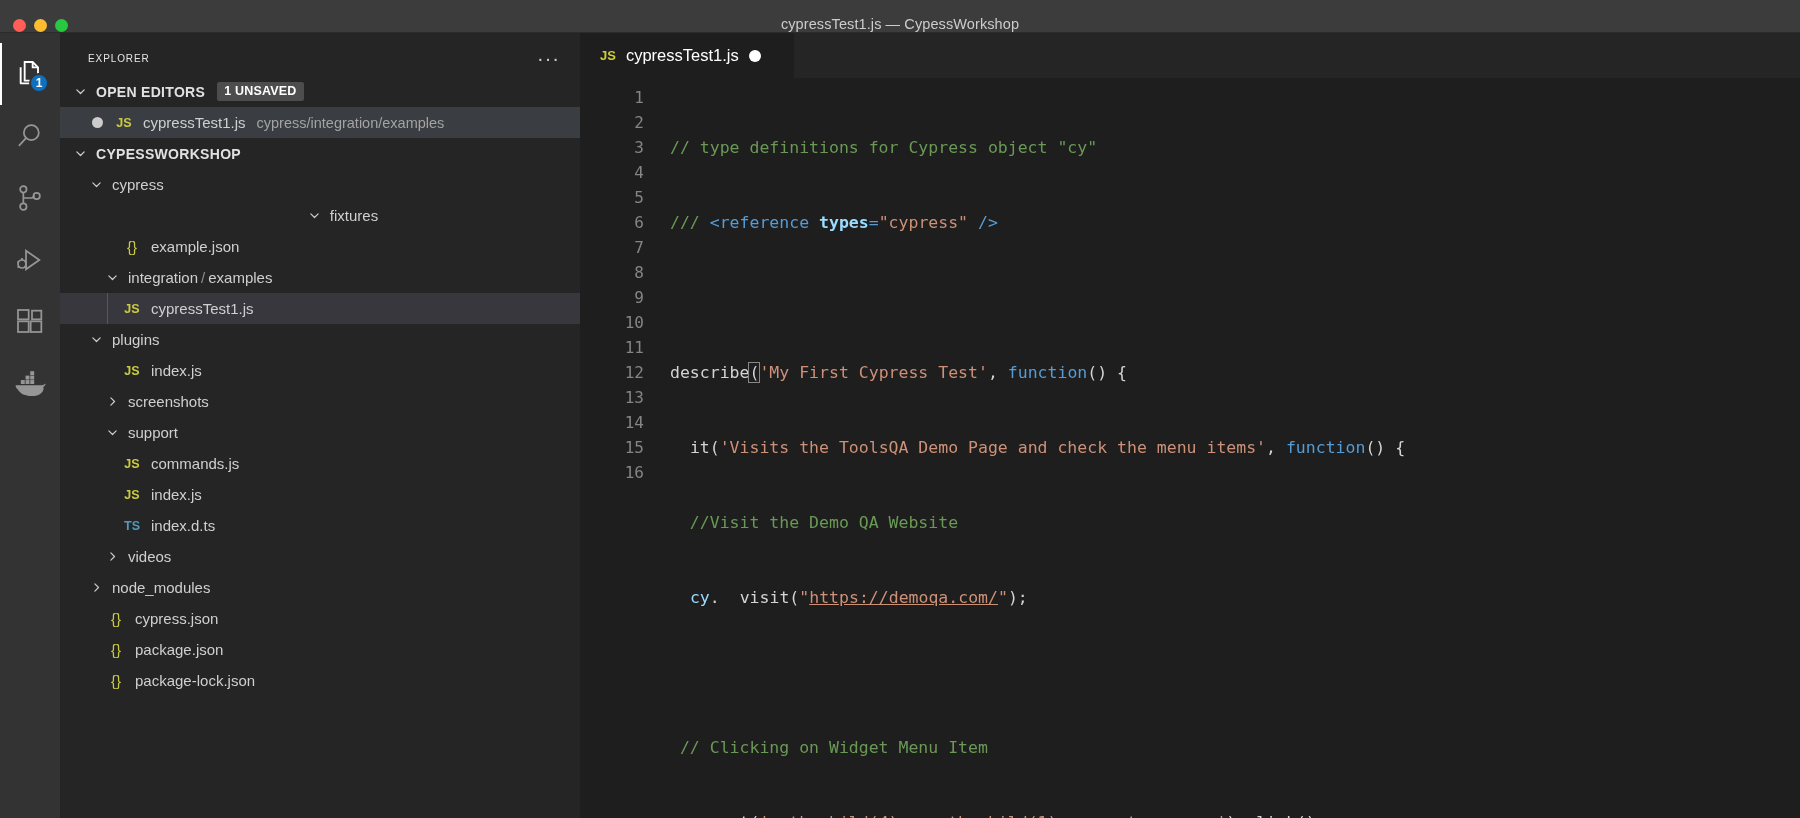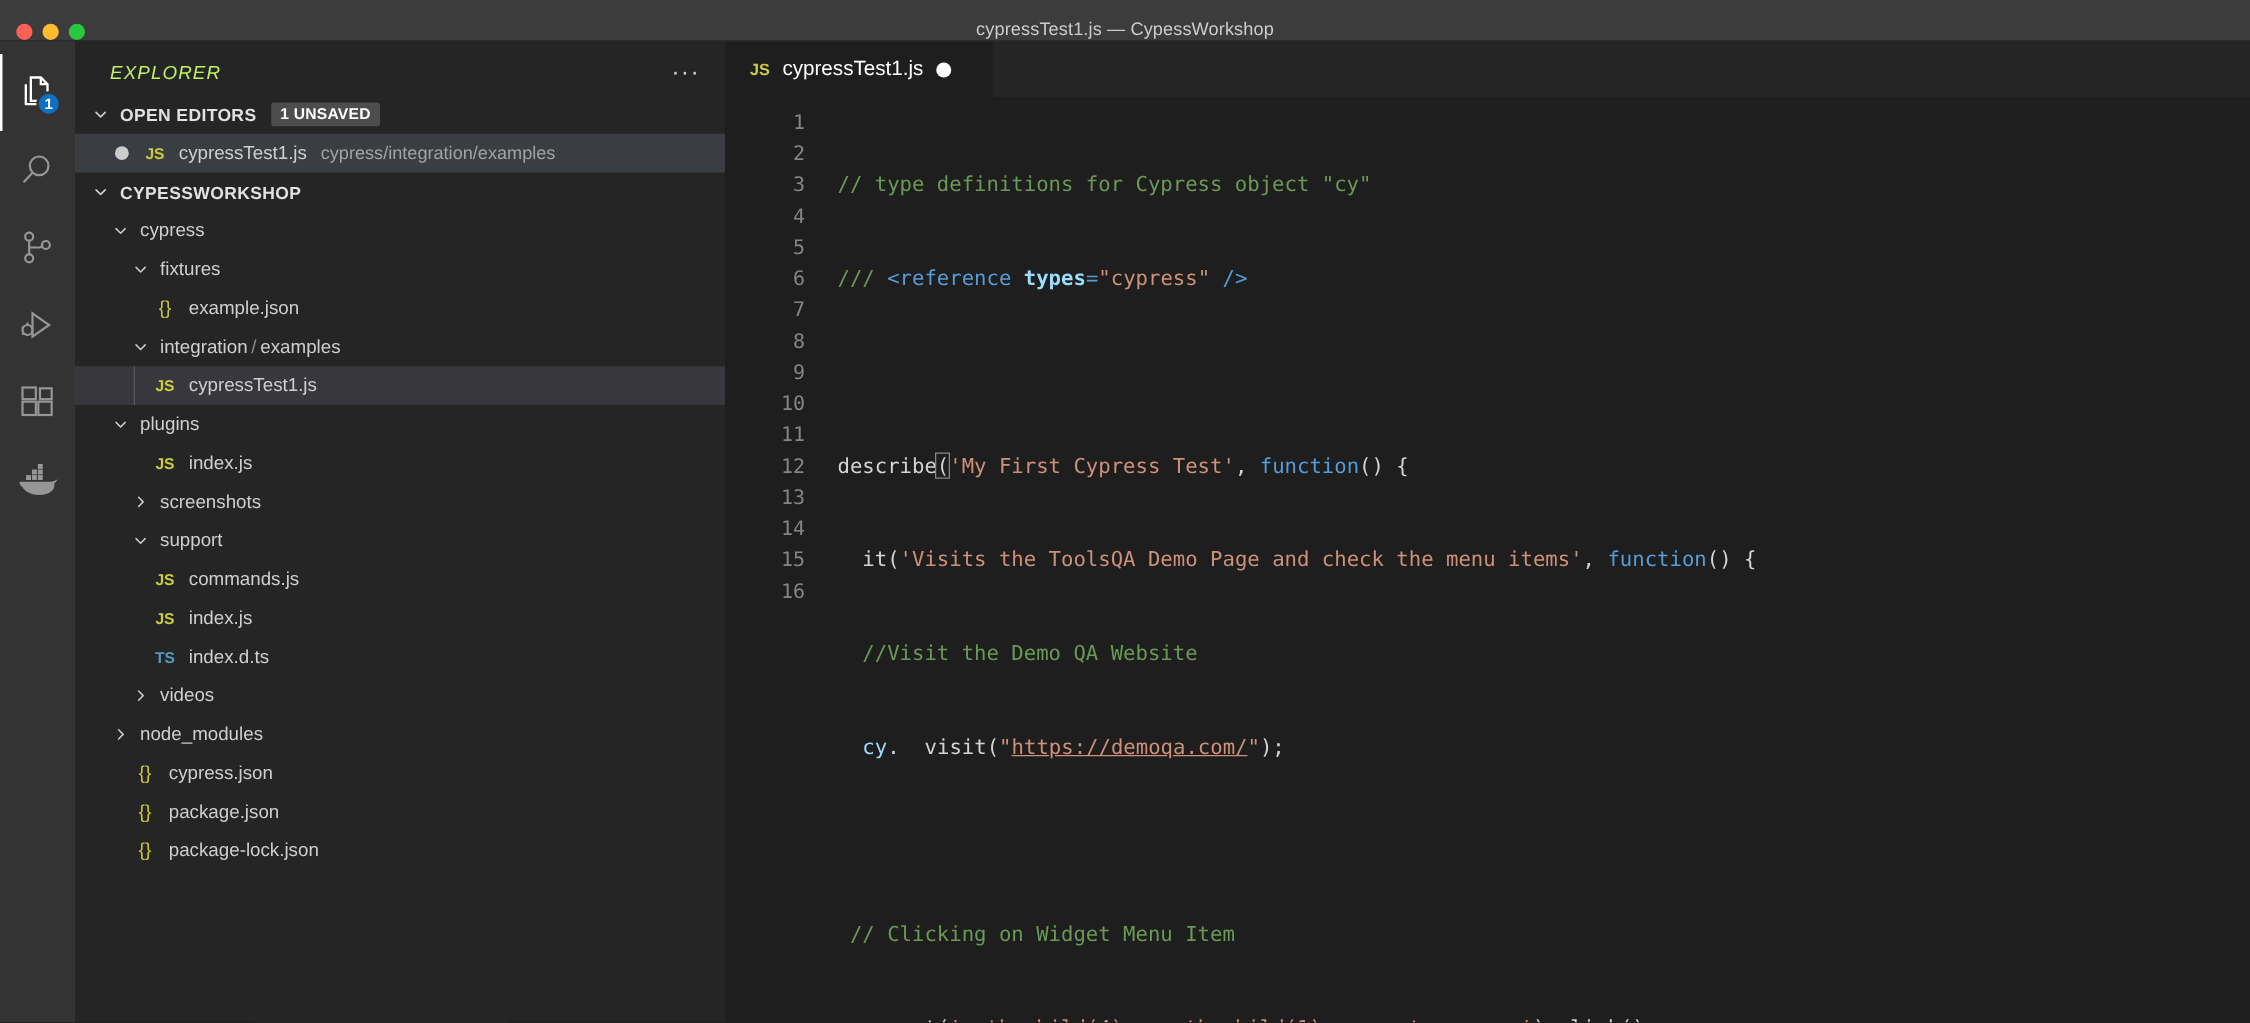--- a/index.html
+++ b/index.html
@@ -50,21 +50,21 @@
 
   
   .sidebar {
     width:520px; flex:0 0 520px; background:#252526;
     display:flex; flex-direction:column; overflow:hidden;
   }
   .sb-header {
     height:36px; display:flex; align-items:center; justify-content:space-between;
     padding:0 20px 0 28px; flex:0 0 36px; margin-top:7px;
   }
-  .sb-title { font-size:15px; letter-spacing:.9px; color:#bef264; text-transform:uppercase;font-style:italic; }
+  .sb-title { font-size:10px; letter-spacing:.9px; color:#e5e5e5; text-transform:uppercase; }
   .sb-dots { font-size:20px; color:#cccccc; line-height:10px; letter-spacing:1px; }
 
   .section-head {
     height:31px; display:flex; align-items:center; gap:7px; padding-left:12px;
     font-size:14px; font-weight:bold; letter-spacing:.3px; color:#e1e1e1;
   }
   .chev { width:17px; height:17px; flex:0 0 17px; display:flex; align-items:center; justify-content:center; }
   .unsaved-badge {
     background:#4d4d4d; color:#ffffff; font-size:12.5px; font-weight:bold;
     border-radius:2px; padding:2px 7px 3px; letter-spacing:.2px; margin-left:5px;
@@ -243,21 +243,21 @@
 
       <div class="row" style="padding-left:28px;">
         <span class="chev">
           <svg width="13" height="13" viewBox="0 0 16 16" fill="none" stroke="#cccccc" stroke-width="1.5">
               <path d="M3.5 6L8 10.5 12.5 6" stroke-linecap="round" stroke-linejoin="round"></path>
             </svg>
         </span>
         <span class="label">cypress</span>
       </div>
 
-      <div class="row" style="padding-left:44px;">
+      <div class="row" style="padding-left:44px;justify-content:center;">
         <span class="chev">
           <svg width="13" height="13" viewBox="0 0 16 16" fill="none" stroke="#cccccc" stroke-width="1.5">
               <path d="M3.5 6L8 10.5 12.5 6" stroke-linecap="round" stroke-linejoin="round"></path>
             </svg>
         </span>
         <span class="label">fixtures</span>
       </div>
 
       <div class="row" style="padding-left:60px;">
         <span class="ficon json">{}</span>

